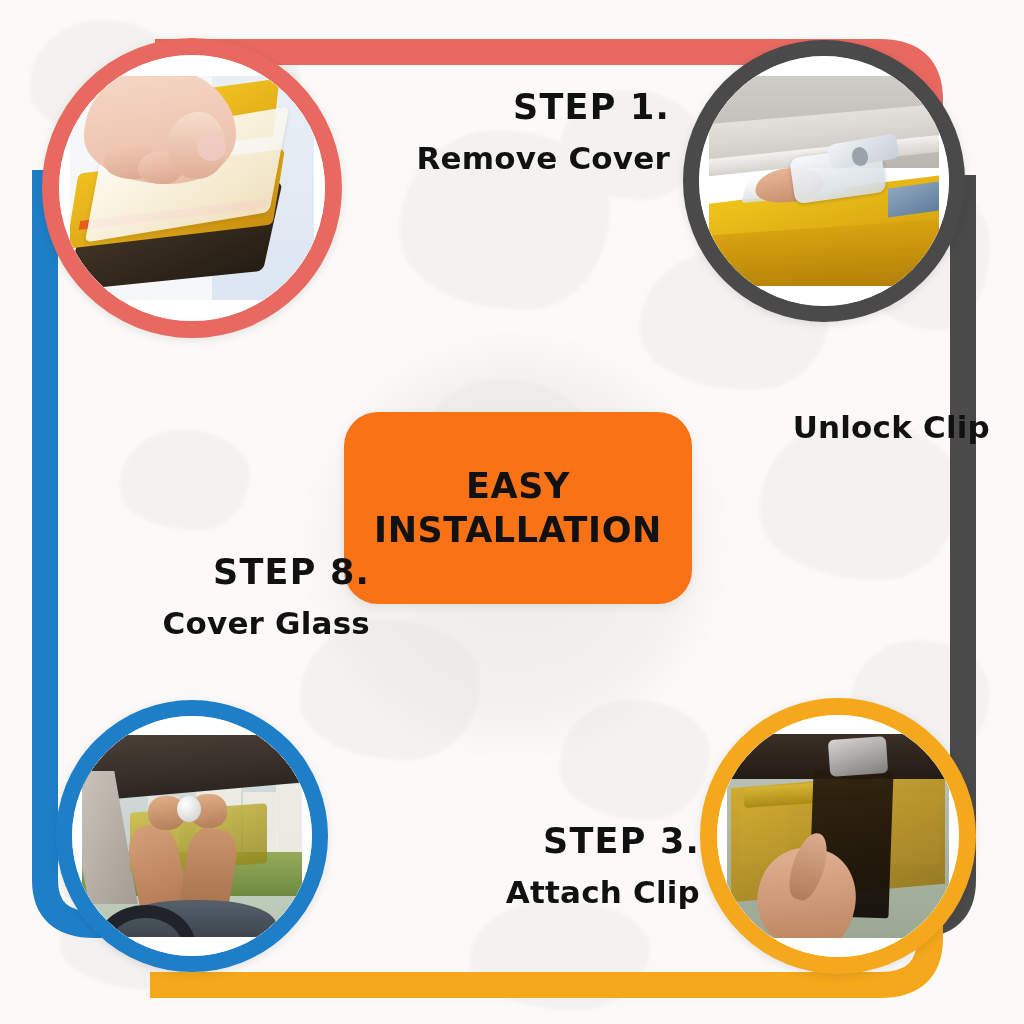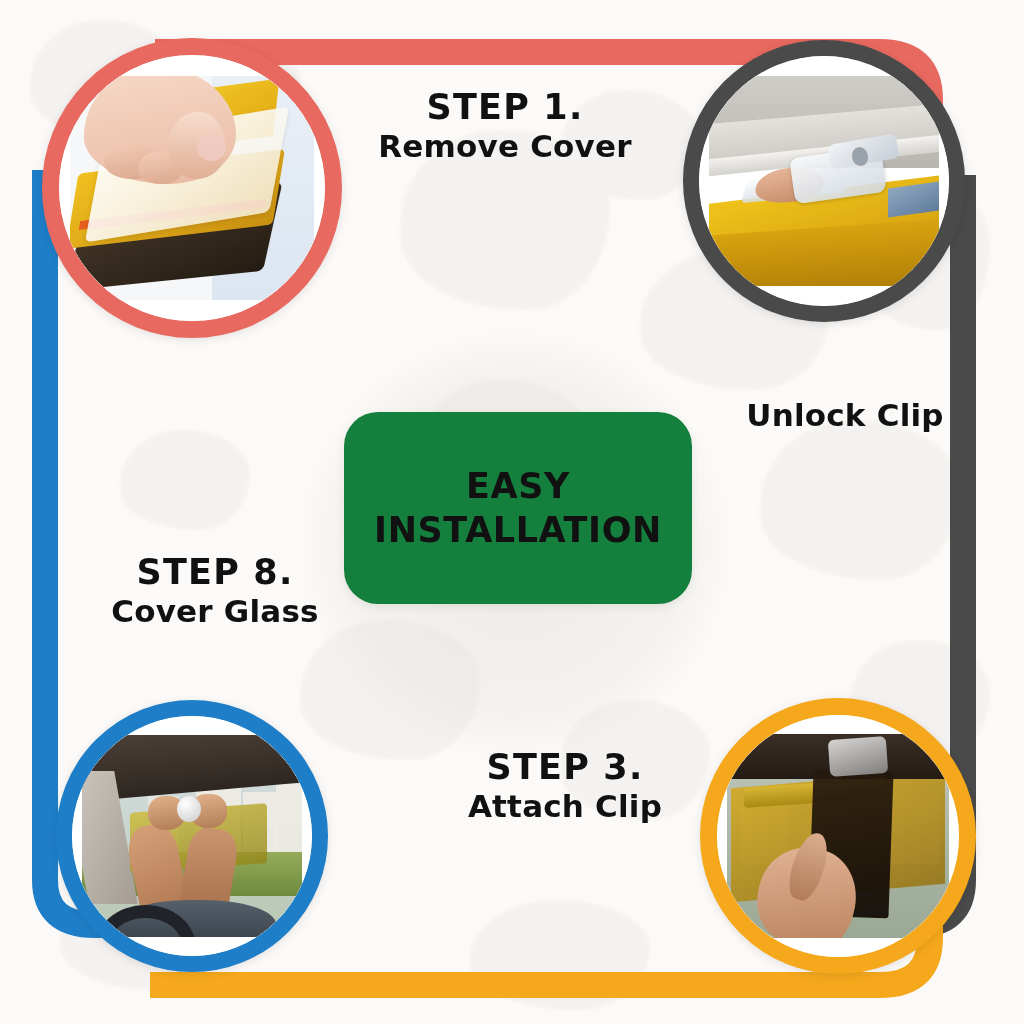--- a/index.html
+++ b/index.html
@@ -65,37 +65,37 @@
     position: absolute;
     left: 4%; top: 8%;
     width: 92%; height: 84%;
     overflow: hidden;
   }
 
   
   .step-label {
     position: absolute;
     color: #111111;
-    text-align: center;
+    text-align: right;
     line-height: 1.12;
     font-weight: bold;
     letter-spacing: 0.4px;
     white-space: nowrap;
   }
   .step-label .num {
     display: block;
     font-size: 35px;
     font-weight: bold;
     letter-spacing: 1.2px;
   }
   .step-label .desc {
     display: block;
     font-size: 31px;
     font-weight: bold;
-    margin-top: 2px;
+    margin-top: 14px;
     letter-spacing: 0.2px;
   }
 
   
   .center-badge {
     position: absolute;
     left: 344px;
     top: 412px;
     width: 348px;
     height: 192px;
@@ -305,21 +305,21 @@
           <div class="s2-cliparm"></div>
           <div class="s2-cliphole"></div>
         </div>
       </div>
     </div>
   </div>
   <div class="step-label" style="left:700px; top:396px; width:290px;">
     <span class="desc">Unlock Clip</span>
   </div>
 
-  <div class="center-badge" style="background:#15803d;">
+  <div class="center-badge" style="background:#f97316;">
     <div class="badge-text">
       <span>EASY</span><br>
       <span>INSTALLATION</span><br>
     </div>
   </div>
 
   <div class="step-label" style="left:60px; top:553px; width:310px;">
     <span class="num">STEP 8.</span>
     <span class="desc">Cover Glass</span>
   </div>
@@ -341,21 +341,21 @@
           <div class="s4-hand1"></div>
           <div class="s4-hand2"></div>
           <div class="s4-knob"></div>
           <div class="s4-shoulder"></div>
           <div class="s4-wheel"></div>
         </div>
       </div>
     </div>
   </div>
 
-  <div class="step-label" style="left:430px; top:748px; width:270px;">
+  <div class="step-label" style="left:430px; top:822px; width:270px;">
     <span class="num">STEP 3.</span>
     <span class="desc">Attach Clip</span>
   </div>
   <div class="step-circle" style="left:700px; top:698px; width:276px; height:276px; border:17px solid #F5A81C;">
     <div class="photo">
       <div class="photo-inner">
         <div class="scene">
           <div class="s3-sky"></div>
           <div class="s3-bldg" style="left:6%;  top:34%; width:22%; height:30%;"></div>
           <div class="s3-bldg" style="left:72%; top:30%; width:24%; height:34%;"></div>

